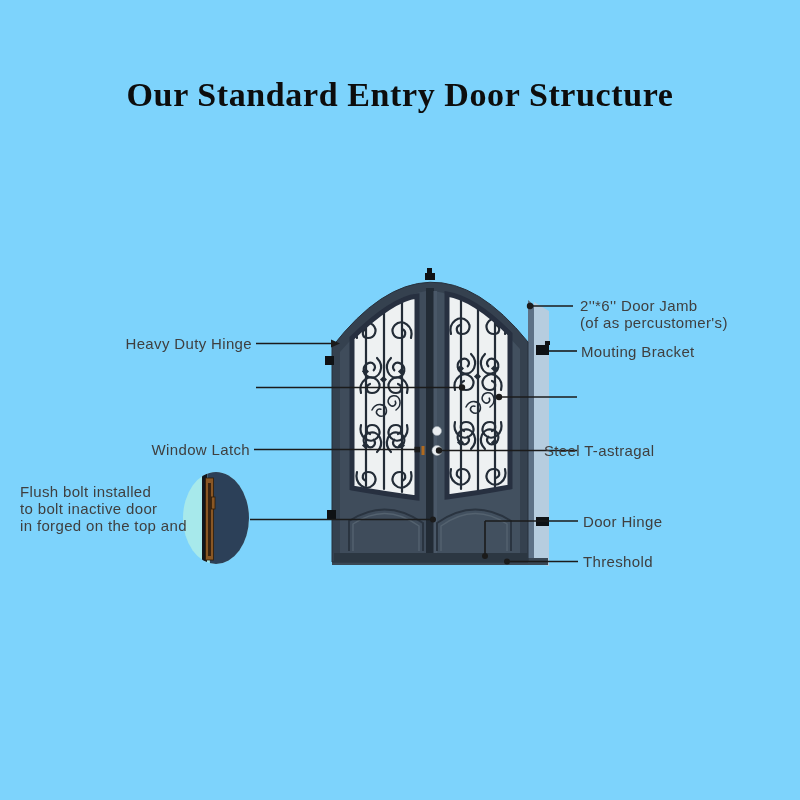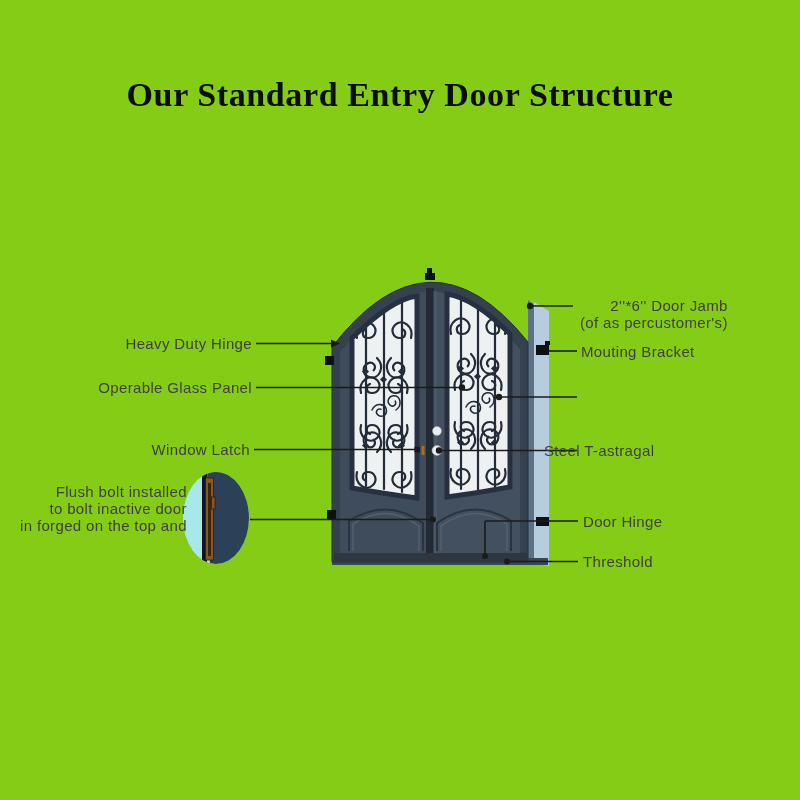--- a/index.html
+++ b/index.html
@@ -1,24 +1,24 @@
 <!DOCTYPE html>
 <html style="--title-text: #0d0d0d; --label-text: #3f3f3f; --line: #1b1b1b; --door-frame: #35414f; --door-leaf: #3f4c5b; --door-dark: #222b35; --glass: #eef1f2; --iron: #232c37; --jamb-blue: #b6cddf; --side-face: #5d7186; --inset-aqua: #a7e9eb; --inset-door: #2c4058; --bolt-bronze: #8a5724; --knob: #e9edf0; --accent-orange: #b06a1f; --bracket-black: #0e1114;"><head>
 <meta charset="utf-8">
 <style>
   html,body{margin:0;padding:0;background:#ffffff;}
-  #stage{position:relative;width:800px;height:800px;background:#84cc16;overflow:hidden;
+  #stage{position:relative;width:800px;height:800px;background:#7dd3fc;overflow:hidden;
          font-family:"Liberation Sans",sans-serif;}
   .title{position:absolute;left:0;top:76px;width:800px;text-align:center;
          font-family:"Liberation Serif","DejaVu Serif",serif;font-weight:bold;
          font-size:34px;letter-spacing:0.6px;color:var(--title-text,#0d0d0d);}
   .lbl{position:absolute;font-size:15px;line-height:17px;letter-spacing:0.35px;
        color:var(--label-text,#3f3f3f);white-space:nowrap;}
   .lbl.align-r{text-align:center;}
-  .lbl div{white-space:nowrap;text-align:right;}
+  .lbl div{white-space:nowrap;}
   svg.diagram{position:absolute;left:0;top:0;width:800px;height:800px;}
   .lead{stroke:var(--line,#1b1b1b);stroke-width:1.6;fill:none;}
   .dot{fill:var(--line,#1b1b1b);stroke:none;}
   .fitting{fill:var(--bracket-black,#0e1114);stroke:none;}
   .door-frame{fill:var(--door-frame,#35414f);stroke:#26303c;stroke-width:1;}
   .leaf-l{fill:var(--door-leaf,#3f4c5b);}
   .leaf-r{fill:#42505f;}
   .astragal{fill:var(--door-dark,#222b35);}
   .astragal-hl{fill:#4a5868;}
   .glass{fill:var(--glass,#eef1f2);}
@@ -201,23 +201,20 @@
       <g>
         <line class="lead" x1="250" y1="519.5" x2="433" y2="519.5"></line>
           <circle class="dot" cx="433" cy="519.5" r="3"></circle>
       </g>
     </g>
   </svg>
 
   <div class="lbl align-r" style="right:548px;top:335px">
     <span>Heavy Duty Hinge</span>
   </div>
-  <div class="lbl align-r" style="right:548px;top:379px">
-    <span>Operable Glass Panel</span>
-  </div>
   <div class="lbl align-r" style="right:550px;top:441px">
     <span>Window Latch</span>
   </div>
   <div class="lbl" style="left:20px;top:483px">
     <div>Flush bolt installed</div>
     <div>to bolt inactive door</div>
     <div>in forged on the top and</div>
   </div>
 
   <div class="lbl" style="left:580px;top:297px">

